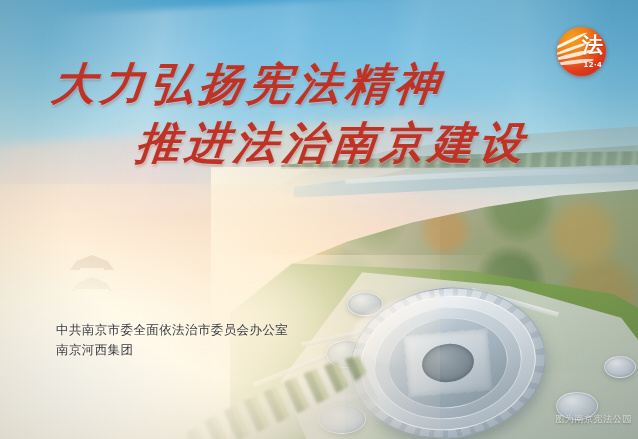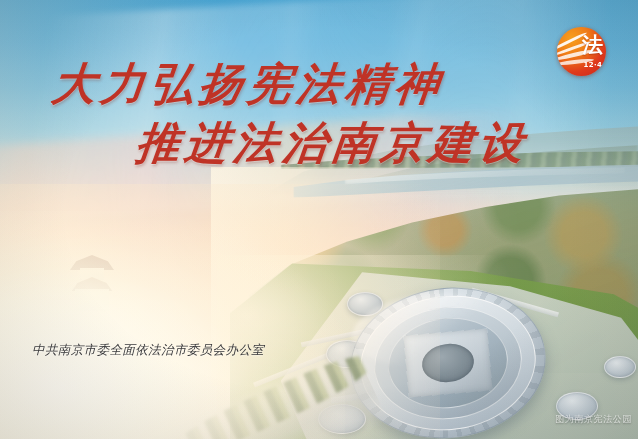--- a/index.html
+++ b/index.html
@@ -415,21 +415,21 @@
       0 1px 0 rgba(255,255,255,.30),
       1px 2px 3px rgba(120,30,20,.28);
     transform: skewX(-6deg);
   }
   .hl-line.l1 { margin-left: 52px; }
   .hl-line.l2 { margin-left: 136px; margin-top: 14px; }
 
   
   .orgs {
     position: absolute;
-    left: 32px; bottom: 79px; font-style: italic;
+    left: 56px; bottom: 79px;
   }
   .org-line {
     color: #3a3a3c;
     font-family: "DejaVu Sans", "Liberation Sans", sans-serif;
     font-size: 12.5px;
     line-height: 1.62;
     letter-spacing: .4px;
     white-space: nowrap;
     text-shadow: 0 1px 2px rgba(255,255,255,.55);
   }
@@ -522,17 +522,18 @@
     <div class="date">12·4</div>
   </div>
 
   <div class="headline">
     <div class="hl-line l1">大力弘扬宪法精神</div>
     <div class="hl-line l2">推进法治南京建设</div>
   </div>
 
   <div class="orgs">
     <div class="org-line">中共南京市委全面依法治市委员会办公室</div>
+    <div class="org-line">南京河西集团</div>
   </div>
 
   <div class="credit">图为南京宪法公园</div>
 
 </div>
 
 </body></html>

